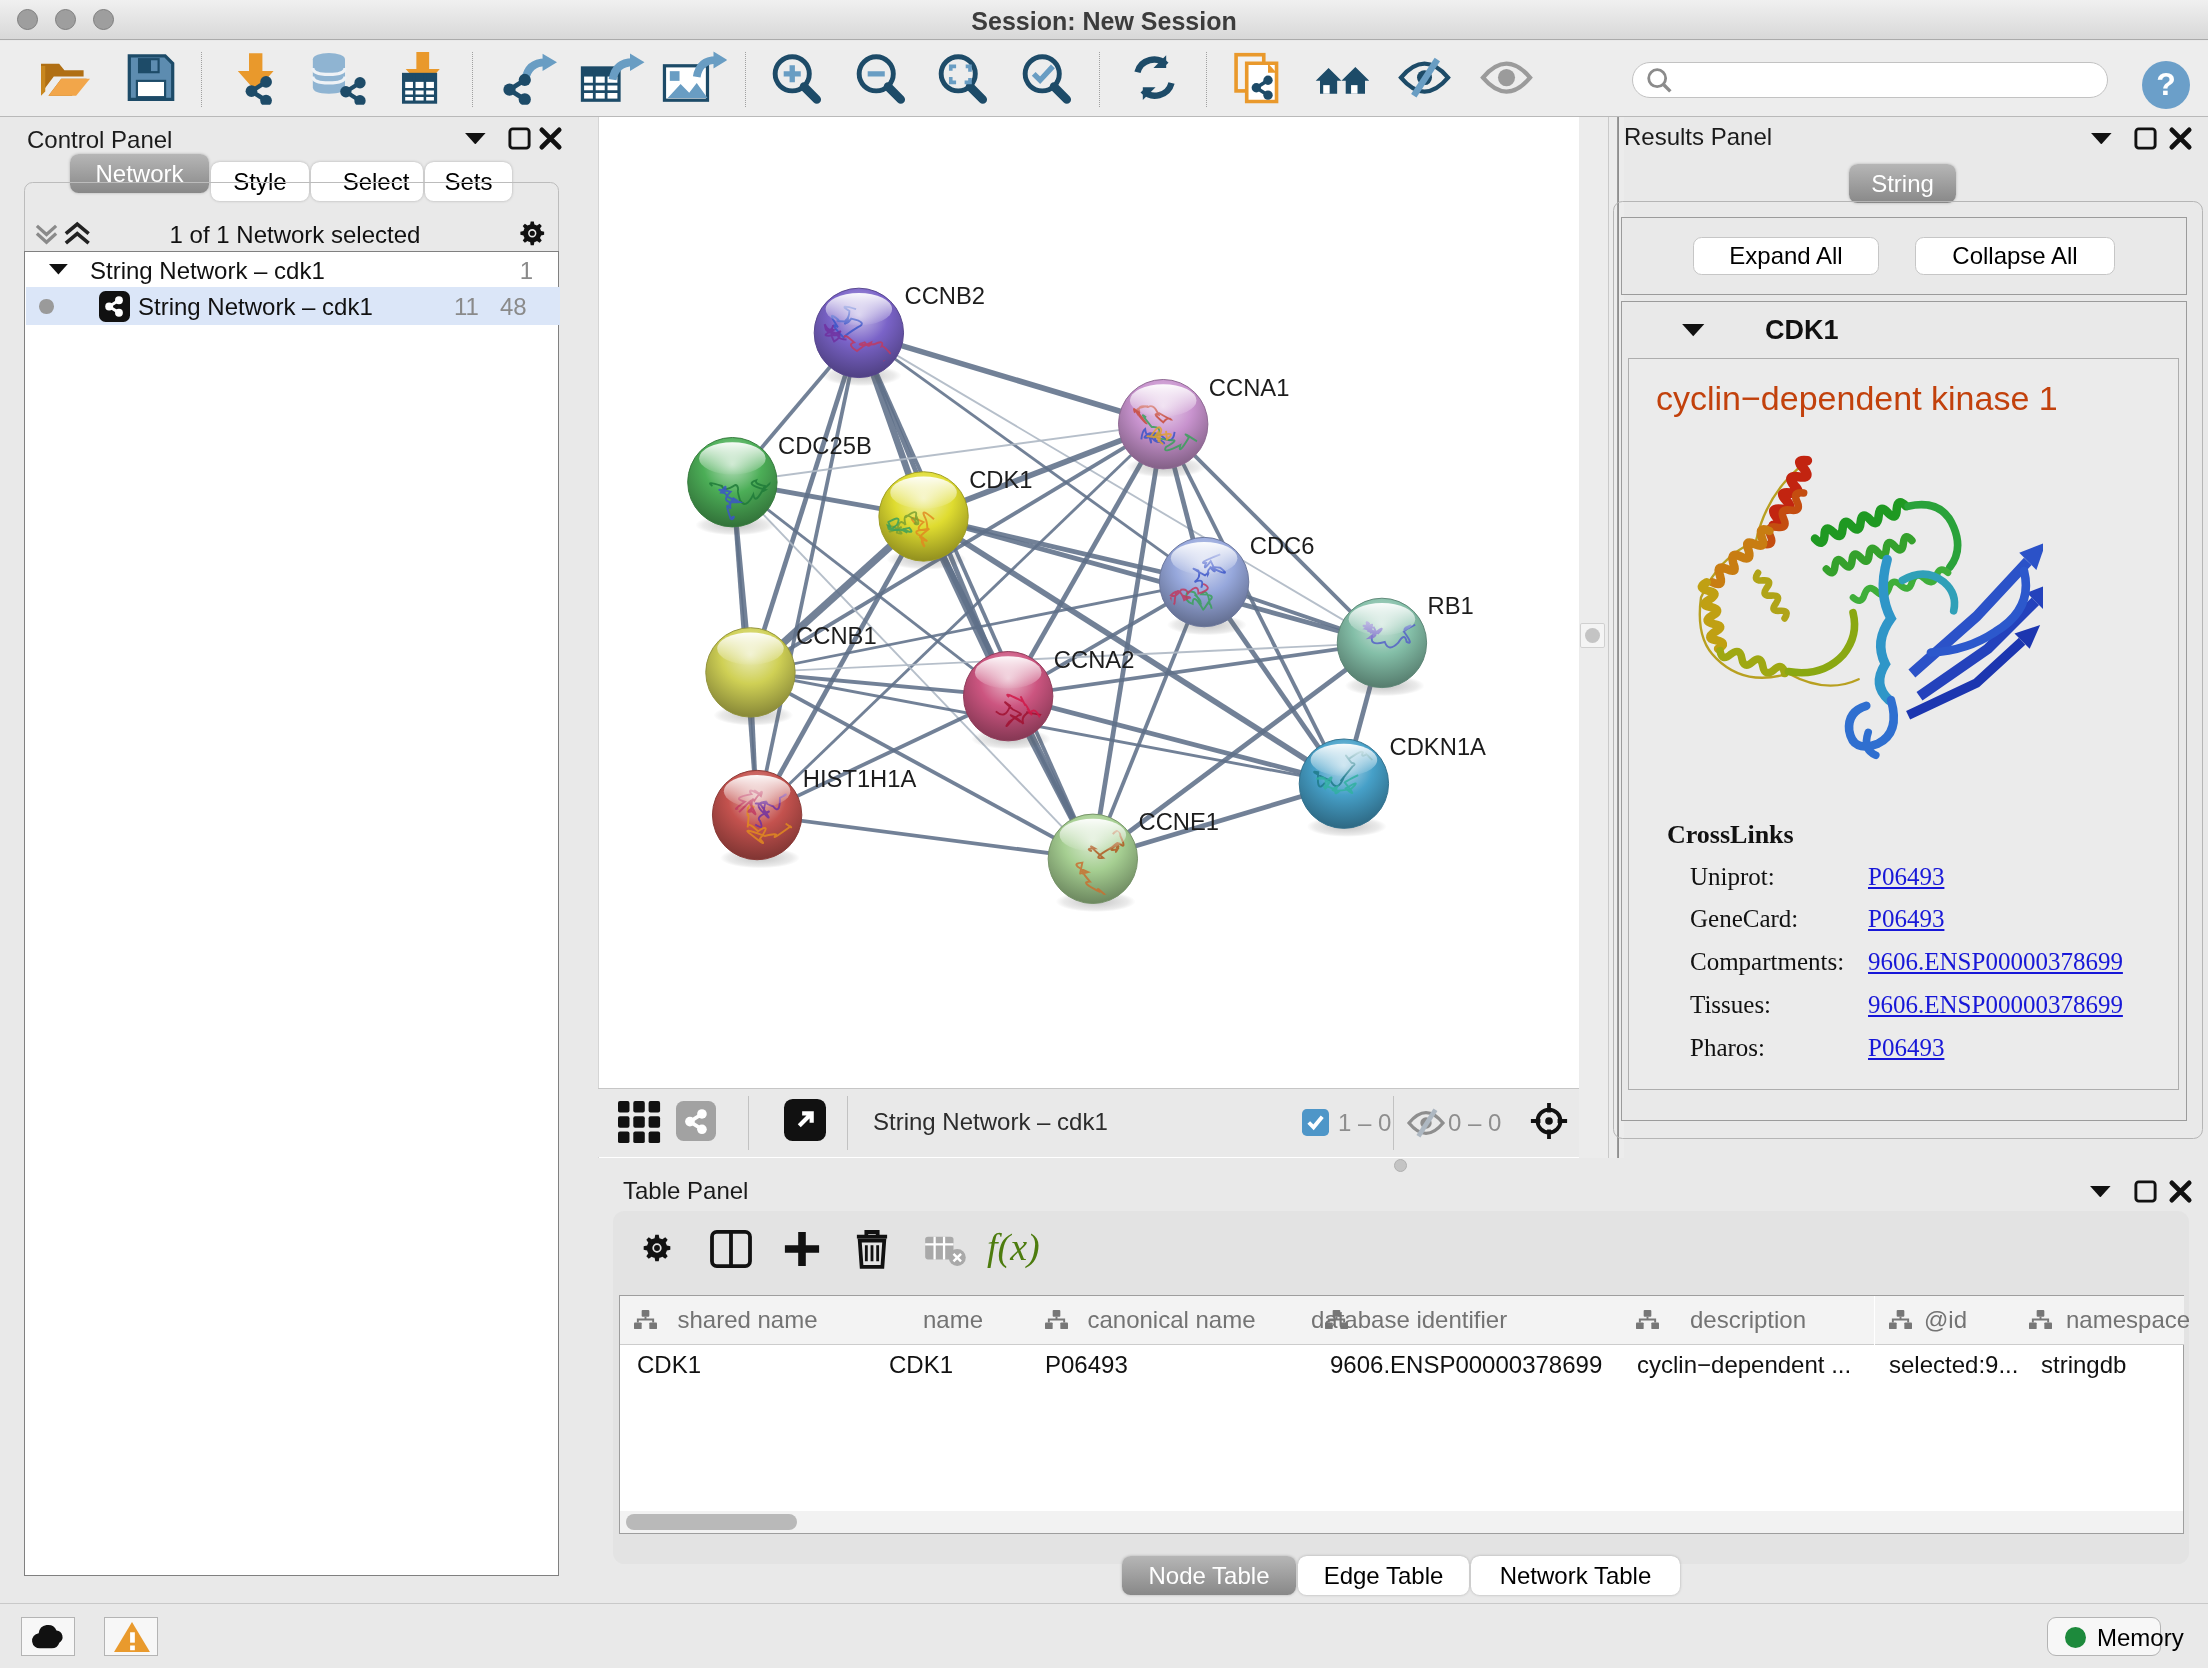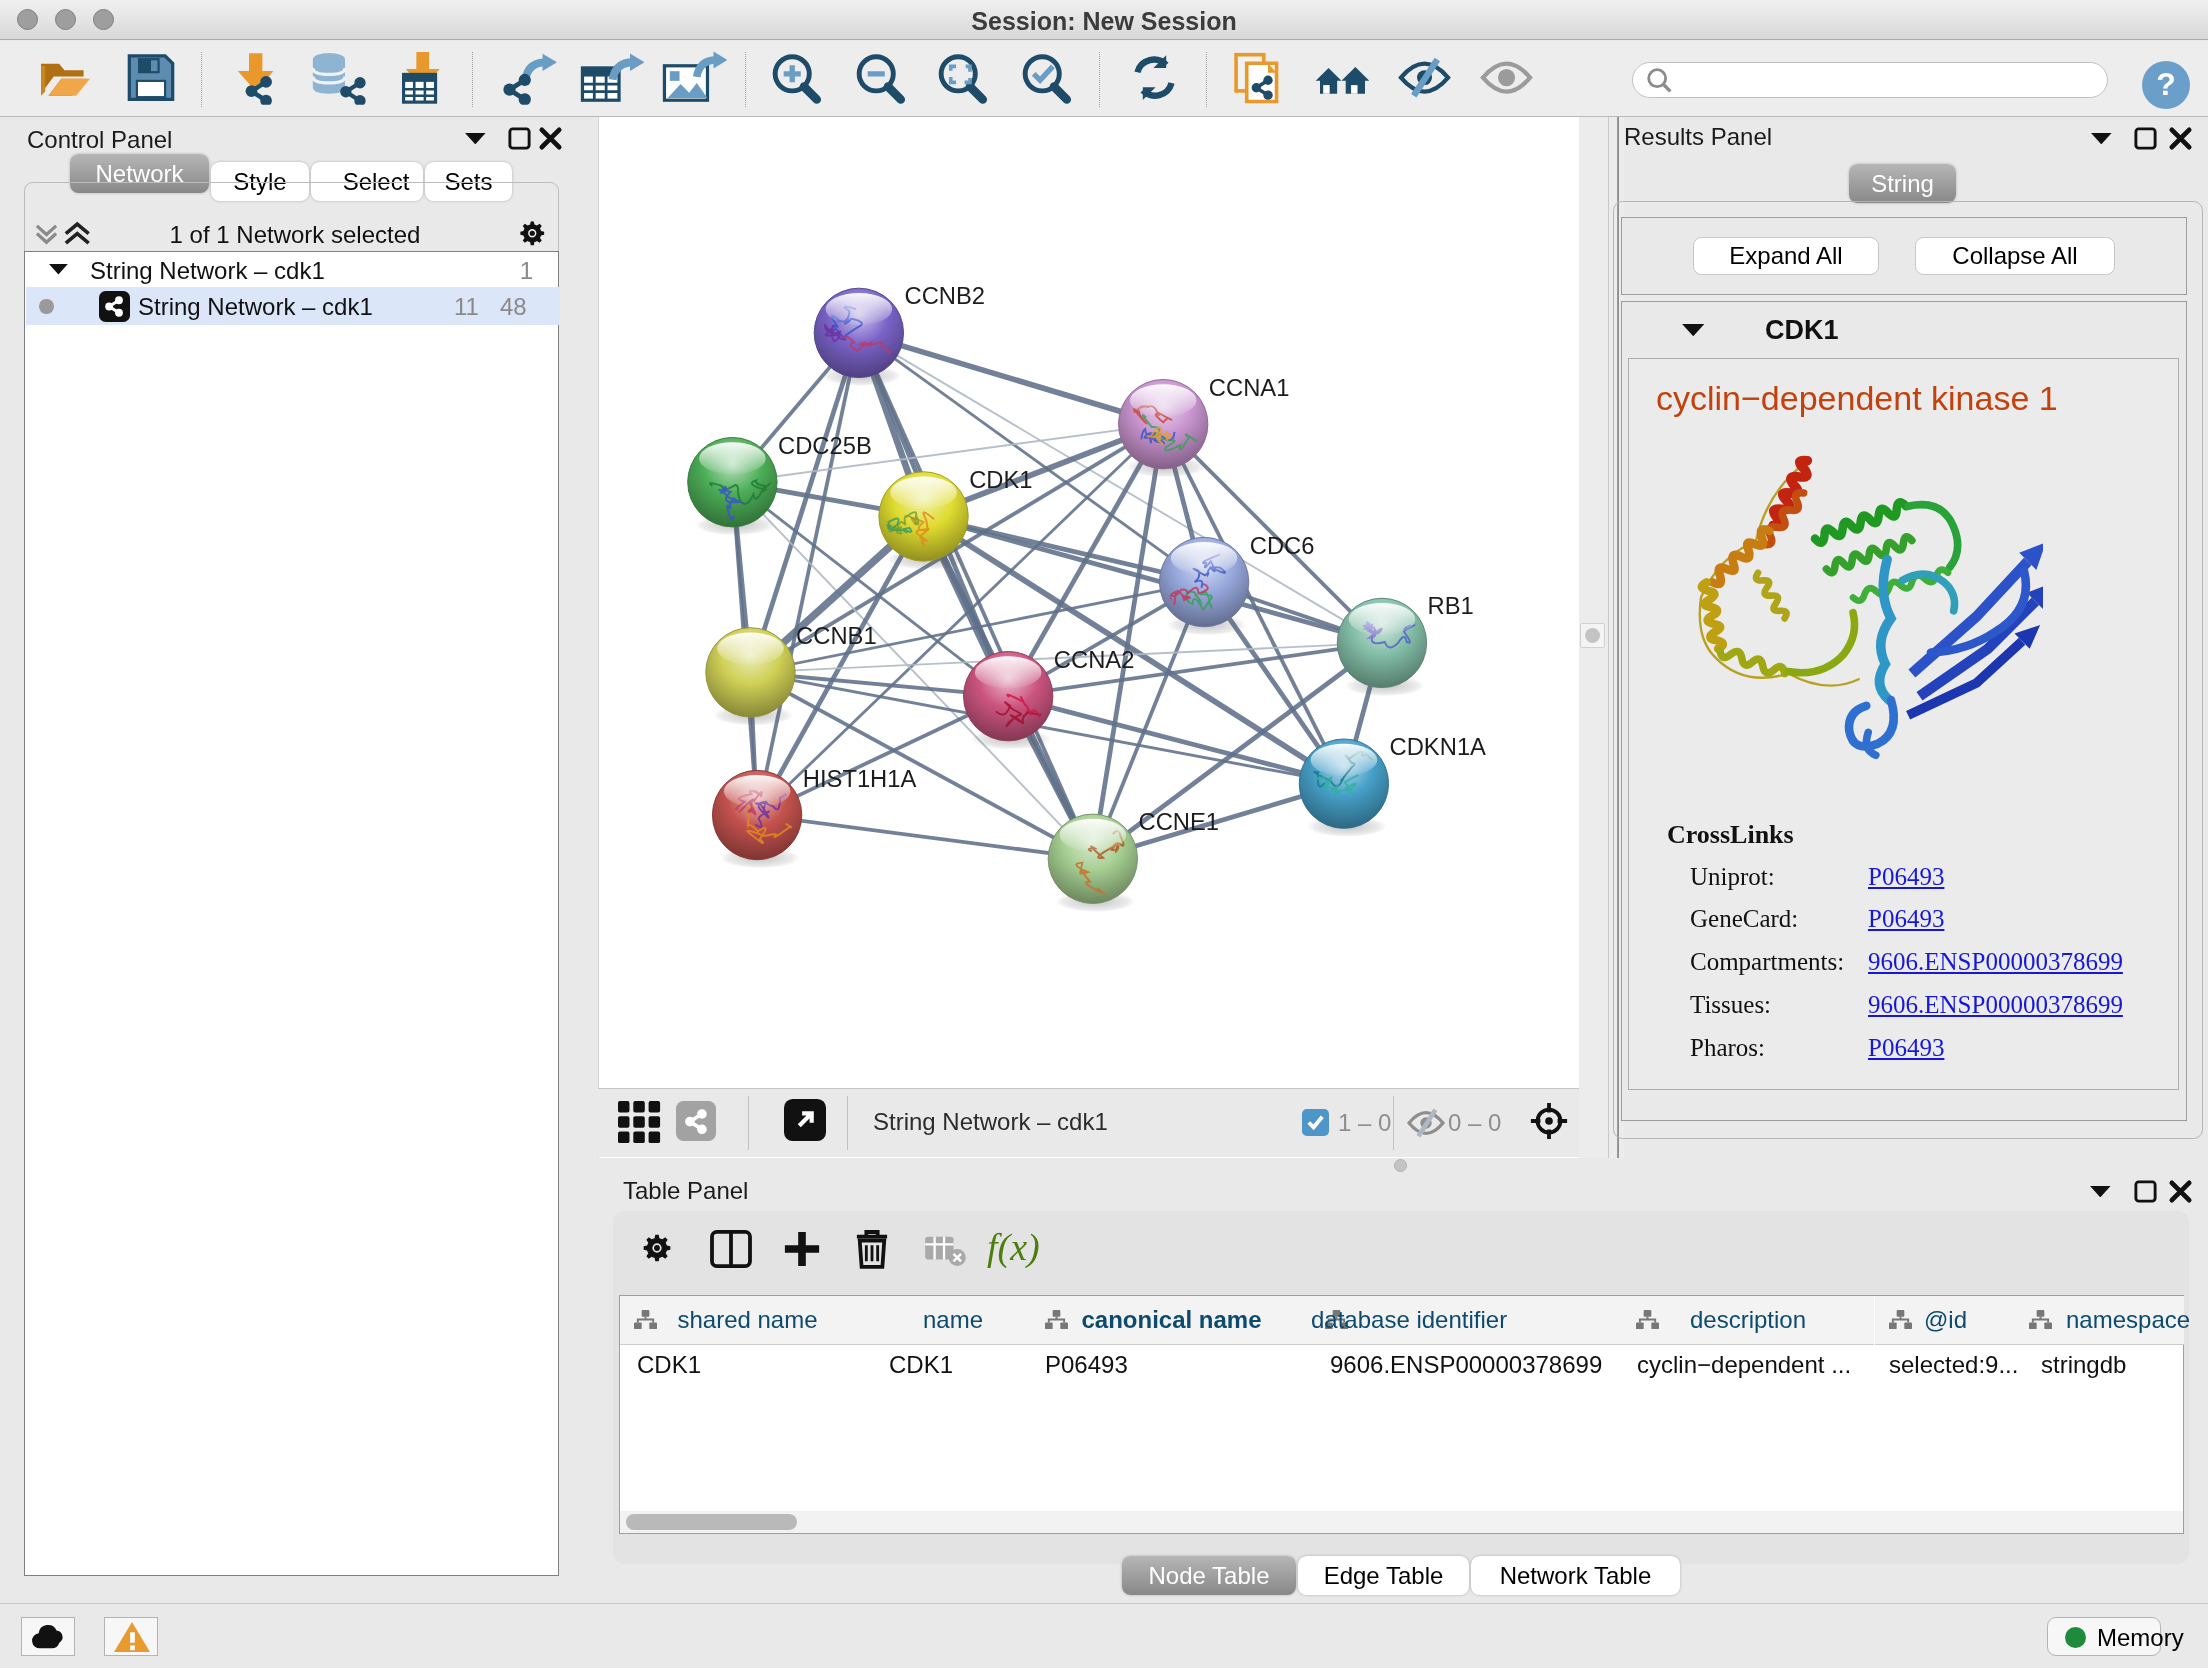--- a/index.html
+++ b/index.html
@@ -32,21 +32,21 @@
 #res-inner{position:absolute;left:1628px;top:358px;width:551px;height:732px;border:1px solid #adadad;background:#ebebeb;}
 .btn{position:absolute;height:38px;background:#fff;border:1px solid #c6c6c6;border-radius:8.6px;font-size:24px;text-align:center;color:#000;}
 .serif{font-family:"Liberation Serif",serif;}
 a.xl{color:#1717d8;text-decoration:underline;font-family:"Liberation Serif",serif;}
 #hsplit{position:absolute;left:569px;top:1158px;width:1640px;height:14.3px;background:#e9e9e9;}
 #handle3{position:absolute;left:1388px;top:1159px;width:25px;height:11.4px;}
 #handle3 div{margin:0 auto;width:13.3px;height:13.3px;border-radius:50%;background:#c4c4c4;border:1px solid #b0b0b0;}
 #tablepanel{position:absolute;left:569px;top:1172px;width:1640px;height:430px;background:#e9e9e9;}
 #tp-tb{position:absolute;left:613px;top:1211px;width:1576px;height:353px;background:#e3e3e3;border-radius:11.4px;}
 #table{position:absolute;left:619px;top:1295px;width:1565px;height:239px;background:#fff;border:1px solid #9e9e9e;}
-.th{position:absolute;top:0;height:49px;background:#f3f3f3;border-bottom:1px solid #cccccc;font-size:24px;color:#0c4a6e;}
+.th{position:absolute;top:0;height:49px;background:#f3f3f3;border-bottom:1px solid #cccccc;font-size:24px;color:#737373;}
 .thsep{position:absolute;top:5.7px;height:38px;width:1px;background:#c9c9c9;}
 .td{position:absolute;top:50px;height:44px;font-size:24px;color:#111;}
 #hscroll{position:absolute;left:620px;top:1511px;width:1563px;height:22px;background:#f2f2f2;}
 #hthumb{position:absolute;left:626px;top:1514px;width:171px;height:16px;background:#b9b9b9;border-radius:8.6px;}
 #statusbar{position:absolute;left:0;top:1603px;width:2208px;height:66px;background:#e9e9e9;border-top:1px solid #c9c9c9;}
 .sbtn{position:absolute;top:13.3px;height:39px;background:#f7f7f7;border:1px solid #b4b4b4;}
 </style></head>
 <body>
 <div id="titlebar">
  <div class="tl" style="left:17px;"></div>
@@ -651,21 +651,21 @@
             <path d="M13 9 v4 M5 15 v-3 h16 v3" stroke="#777" stroke-width="2" fill="none"></path>
           </g>
         </svg></span>
       <span style="position:absolute;left:0;right:0;top:9.5px;text-align:center;">shared name</span>
     </div>
     <div class="thsep" style="left:255px;"></div>
     <div class="th" style="left:255px;width:156px;">
       <span style="position:absolute;left:0;right:0;top:9.5px;text-align:center;">name</span>
     </div>
     <div class="thsep" style="left:411px;"></div>
-    <div class="th" style="left:411px;width:281px;font-weight:bold;">
+    <div class="th" style="left:411px;width:281px;">
       <span style="position:absolute;left:13.3px;top:12.4px;"><svg width="25" height="23" viewBox="0 0 26 24">
           <g fill="#777">
             <rect x="9" y="2" width="8" height="7" rx="1"></rect>
             <rect x="1" y="15" width="8" height="7" rx="1"></rect>
             <rect x="17" y="15" width="8" height="7" rx="1"></rect>
             <path d="M13 9 v4 M5 15 v-3 h16 v3" stroke="#777" stroke-width="2" fill="none"></path>
           </g>
         </svg></span>
       <span style="position:absolute;left:0;right:0;top:9.5px;text-align:center;">canonical name</span>
     </div>

